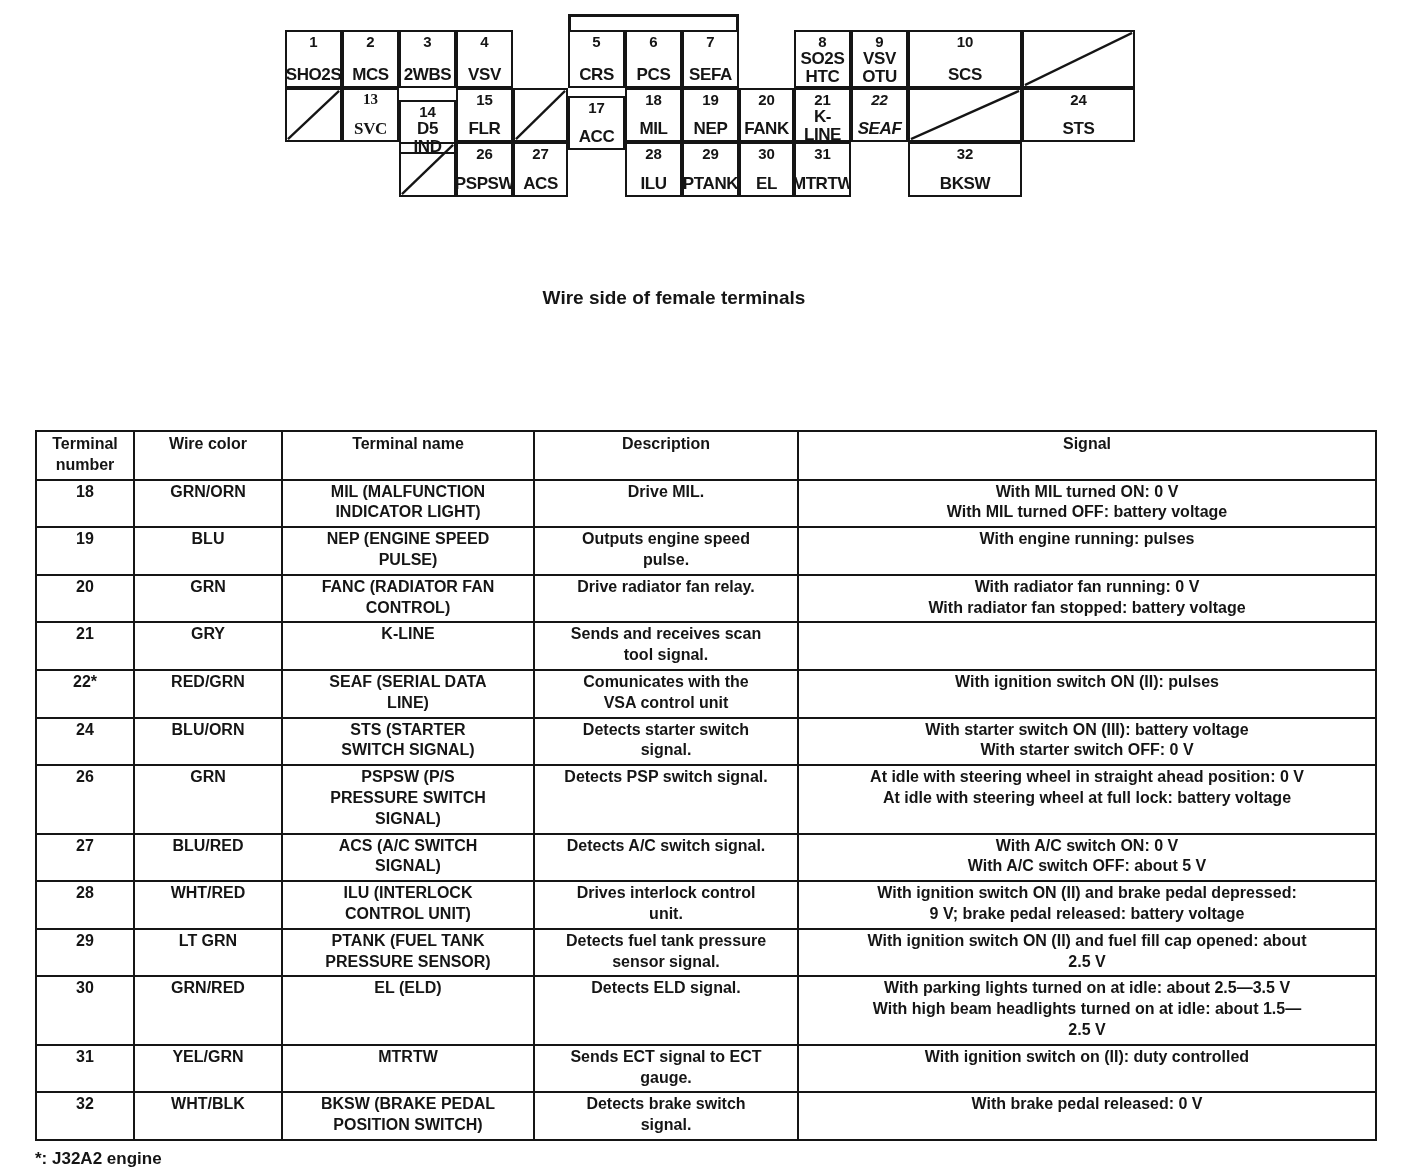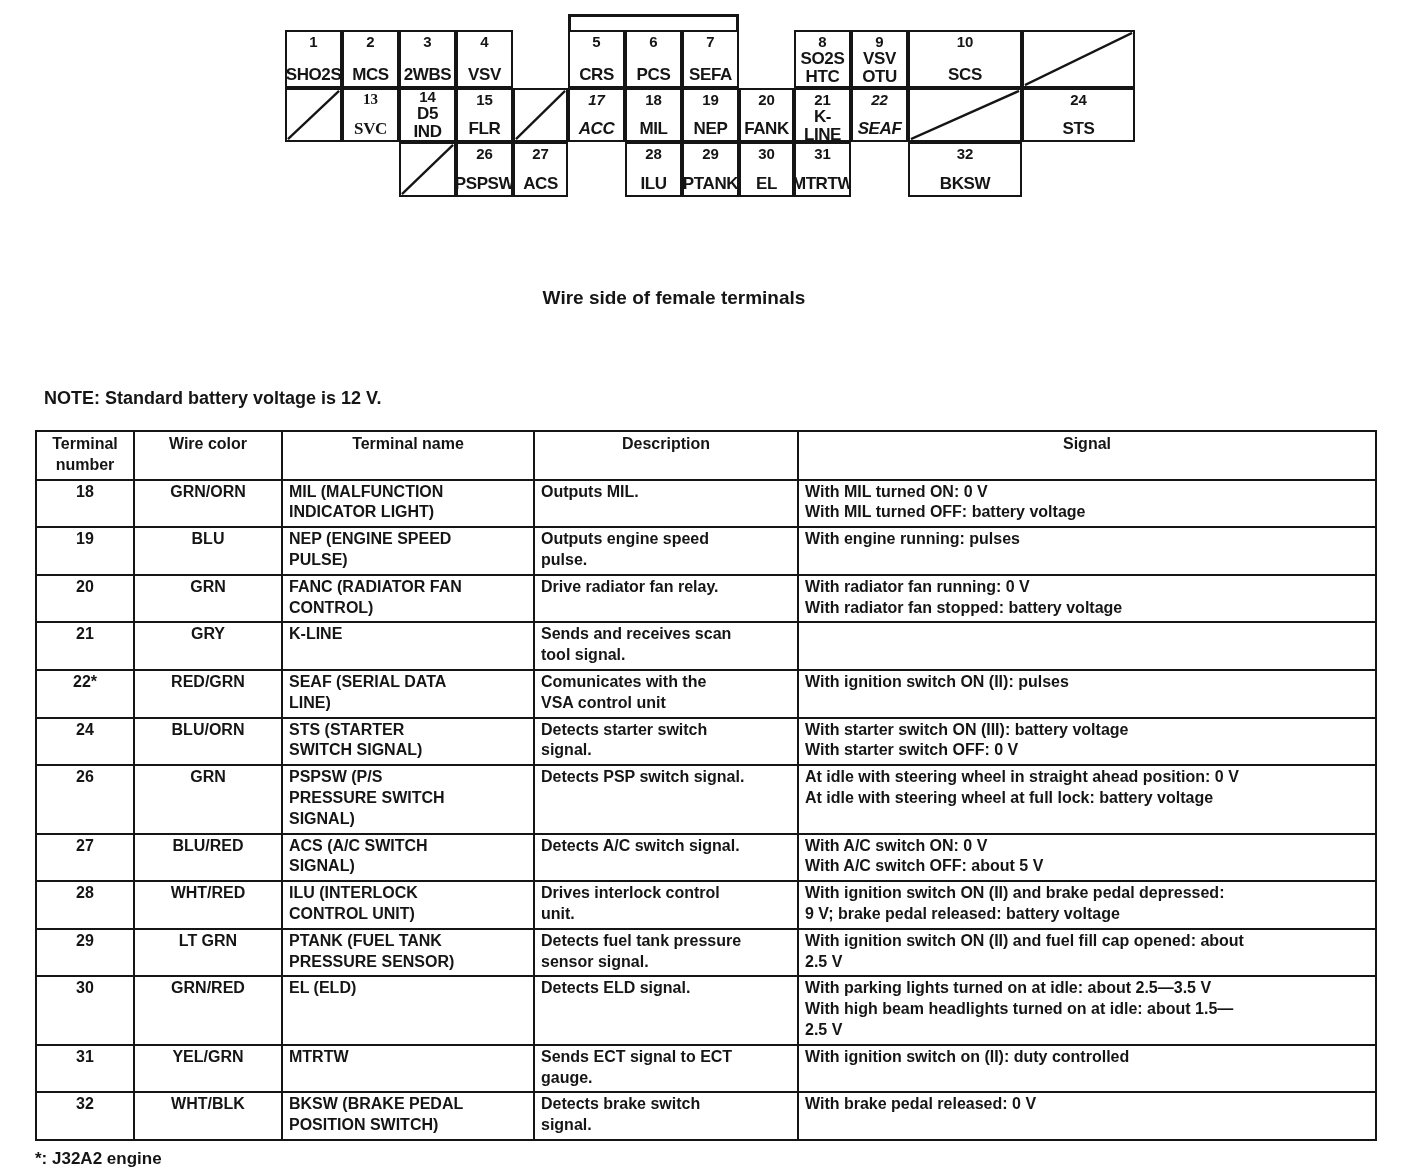--- a/index.html
+++ b/index.html
@@ -50,21 +50,21 @@
     border: 2px solid #151515;
     vertical-align: top;
     font-size: 16px;
     line-height: 1.3;
     padding: 1px 6px 3px;
     white-space: pre-line;
     overflow: hidden;
   }
   .tbl th { text-align: center; padding: 2px 4px 3px; margin-top: 36px; }
   td.col-terminal, td.col-wire { text-align: center; }
-  td.col-name, td.col-desc, td.col-signal { text-align: left; }
+  td.col-name, td.col-desc, td.col-signal { text-align: center; }
 
   .footnote { margin-top: 8px; font-size: 17px; }
 </style>
 </head>
 <body>
 
 <div class="page">
 
   <div class="connector">
     <div class="conn-tab"></div>
@@ -118,34 +118,34 @@
       </div>
       <div class="ccell diag" style="left: 285px; top: 88px; width: 57px; height: 54px;">
         <svg viewBox="0 0 57 54" preserveAspectRatio="none">
           <line x1="1" y1="53" x2="56" y2="1" stroke="#151515" stroke-width="2.5"></line>
         </svg>
       </div>
       <div class="ccell" style="left: 342px; top: 88px; width: 57px; height: 54px; font-family: Liberation Serif, serif;">
         <div class="cnum">13</div>
         <div class="clabel">SVC</div>
       </div>
-      <div class="ccell" style="left: 399px; top: 88px; width: 57px; height: 54px; justify-content: center;">
+      <div class="ccell" style="left: 399px; top: 100px; width: 57px; height: 54px;">
         <div class="cnum">14</div>
         <div class="clabel">D5 IND</div>
       </div>
       <div class="ccell" style="left: 456px; top: 88px; width: 57px; height: 54px;">
         <div class="cnum">15</div>
         <div class="clabel">FLR</div>
       </div>
       <div class="ccell diag" style="left: 513px; top: 88px; width: 55px; height: 54px;">
         <svg viewBox="0 0 55 54" preserveAspectRatio="none">
           <line x1="1" y1="53" x2="54" y2="1" stroke="#151515" stroke-width="2.5"></line>
         </svg>
       </div>
-      <div class="ccell" style="left: 568px; top: 88px; width: 57px; height: 54px; font-style: italic;">
+      <div class="ccell" style="left: 568px; top: 96px; width: 57px; height: 54px;">
         <div class="cnum">17</div>
         <div class="clabel">ACC</div>
       </div>
       <div class="ccell" style="left: 625px; top: 88px; width: 57px; height: 54px;">
         <div class="cnum">18</div>
         <div class="clabel">MIL</div>
       </div>
       <div class="ccell" style="left: 682px; top: 88px; width: 57px; height: 54px;">
         <div class="cnum">19</div>
         <div class="clabel">NEP</div>
@@ -201,21 +201,20 @@
         <div class="clabel">MTRTW</div>
       </div>
       <div class="ccell" style="left: 908px; top: 142px; width: 114px; height: 55px;">
         <div class="cnum">32</div>
         <div class="clabel">BKSW</div>
       </div>
     </div>
 
   <div class="caption">Wire side of female terminals</div>
 
-  <div class="note">NOTE: Standard battery voltage is 12 V.</div>
 
   <div class="content">
     <table class="tbl">
       <colgroup>
         <col style="width:98px">
         <col style="width:148px">
         <col style="width:252px">
         <col style="width:264px">
         <col style="width:578px">
       </colgroup>
@@ -229,21 +228,21 @@
           <th>Signal</th>
         </tr>
       </thead>
       <tbody>
 
       <tr>
             <td class="col-terminal">18</td>
             <td class="col-wire">GRN/ORN</td>
             <td class="col-name">MIL (MALFUNCTION
 INDICATOR LIGHT)</td>
-            <td class="col-desc">Outputs MIL.</td>
+            <td class="col-desc">Drive MIL.</td>
             <td class="col-signal">With MIL turned ON: 0 V
 With MIL turned OFF: battery voltage</td>
           </tr>
           <tr>
             <td class="col-terminal">19</td>
             <td class="col-wire">BLU</td>
             <td class="col-name">NEP (ENGINE SPEED
 PULSE)</td>
             <td class="col-desc">Outputs engine speed
 pulse.</td>

